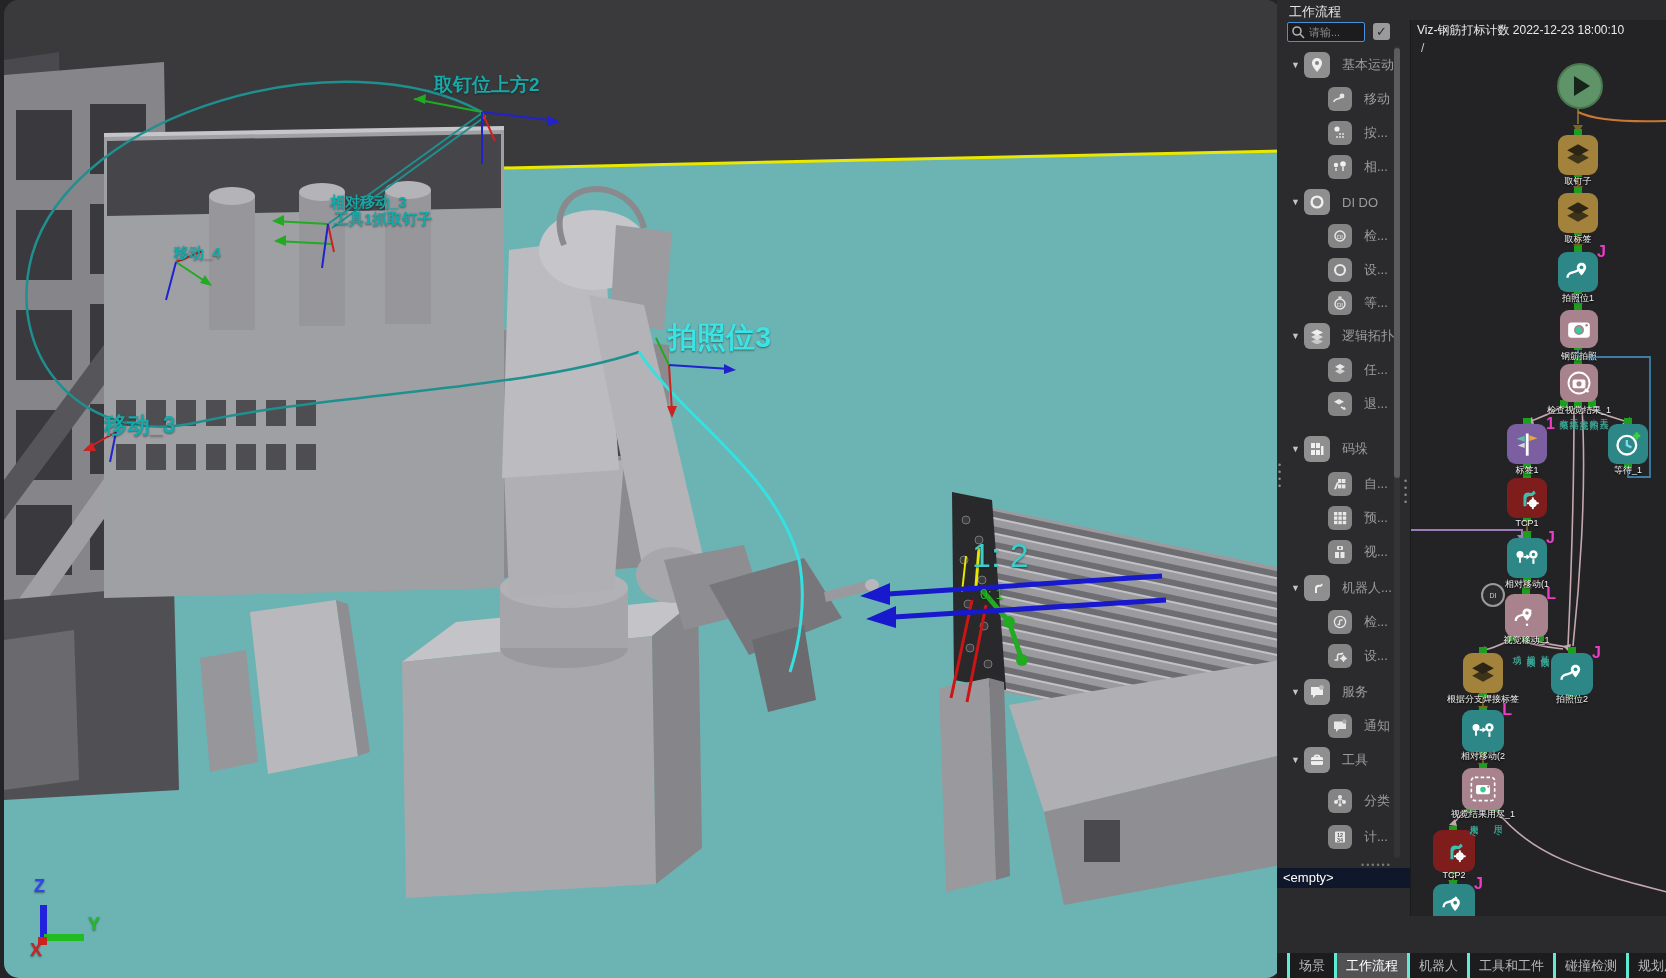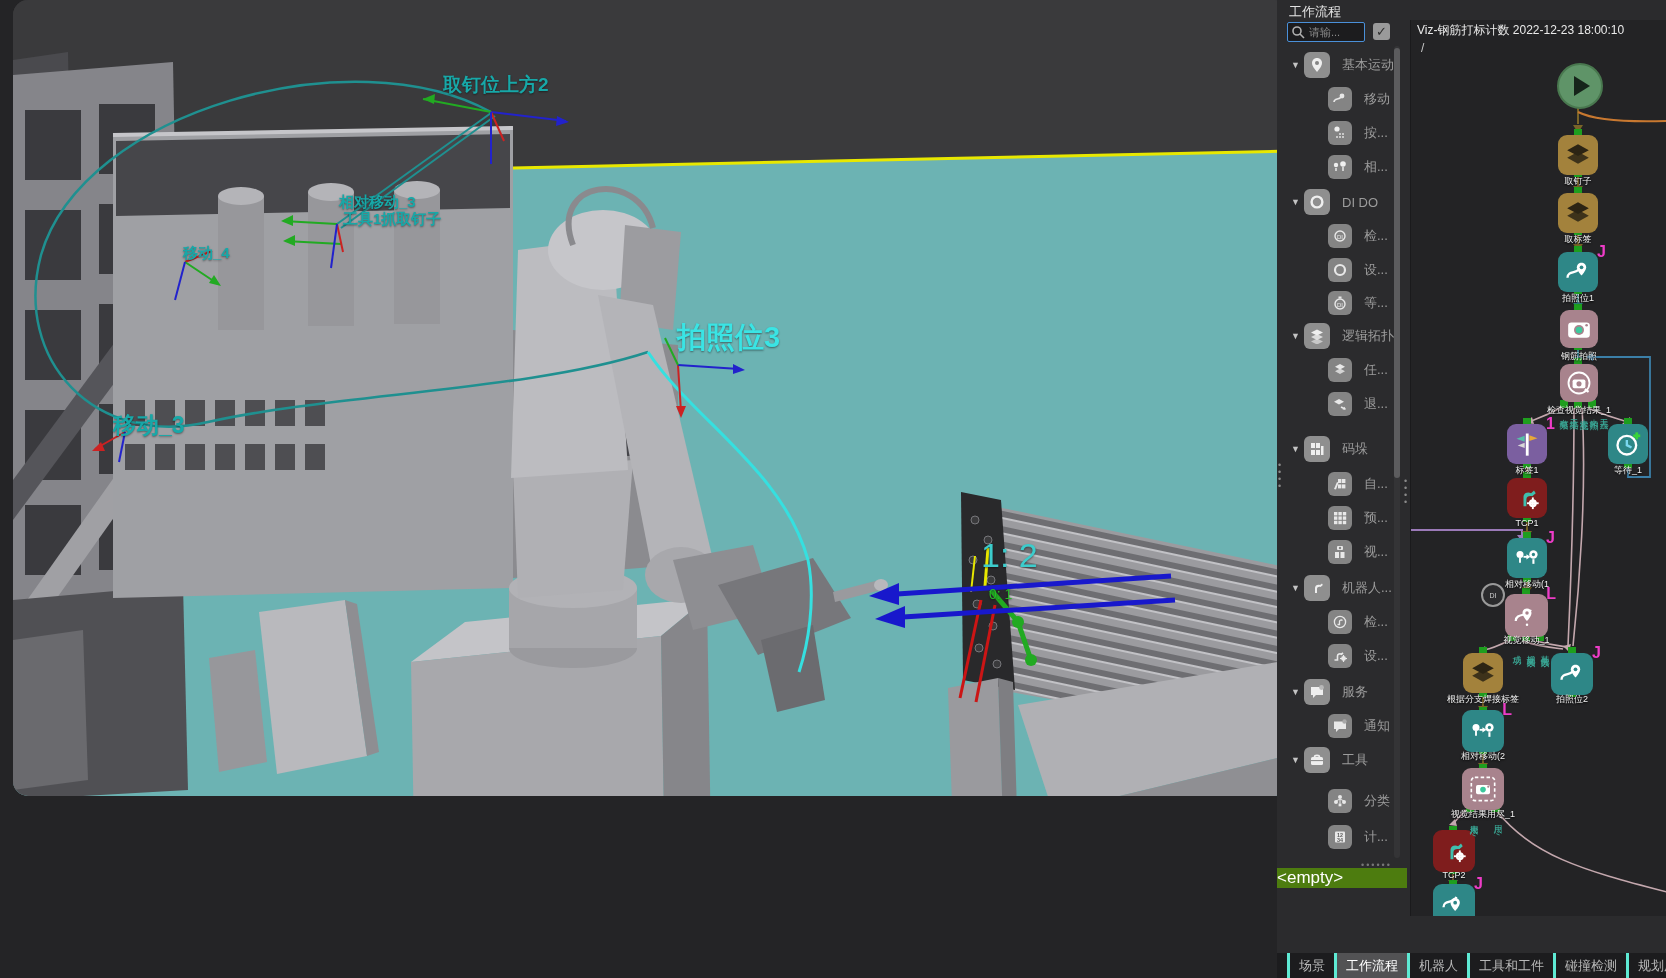--- a/index.html
+++ b/index.html
@@ -1,37 +1,37 @@
 <!DOCTYPE html>
 <html><head>
 <meta charset="utf-8">
 <style>
   html,body{margin:0;padding:0;background:#242426;font-family:"Liberation Sans","DejaVu Sans",sans-serif;}
   #stage{position:relative;width:1666px;height:978px;overflow:hidden;background:#242426;}
   
-  #viewport{position:absolute;left:13px;top:0;width:1277px;height:796px;background:#3a3a3c;overflow:hidden;border-radius:15px;}
+  #viewport{position:absolute;left:4px;top:0;width:1277px;height:978px;background:#3a3a3c;overflow:hidden;border-radius:15px;}
   .vplabel{position:absolute;color:#17a8a8;font-weight:bold;white-space:nowrap;text-shadow:0 1px 2px rgba(0,0,0,.45);}
   
   #panel{position:absolute;left:1277px;top:0;width:389px;height:978px;background:#2b2b2d;}
   #panel-title{position:absolute;left:12px;top:3px;font-size:13px;color:#e2e2e2;}
   #search-box{position:absolute;left:10px;top:22px;width:76px;height:18px;background:#1c1c1e;border:1px solid #4a90d9;border-radius:2px;display:flex;align-items:center;}
   #search-box input{background:transparent;border:none;outline:none;color:#bbb;font-size:11px;width:52px;font-family:inherit;}
   #search-box input::placeholder{color:#8a8a8a;}
   .checkbox{position:absolute;left:96px;top:23px;width:17px;height:17px;background:#9a9a9a;border-radius:3px;color:#2f2f2f;font-size:13px;font-weight:bold;text-align:center;line-height:17px;}
   
   .trow{position:absolute;left:0;height:30px;display:flex;align-items:center;}
   .tri{width:13px;margin-left:14px;color:#c4c4c4;font-size:9px;}
   .ticon{width:26px;height:26px;background:#8f8f8f;border-radius:6px;display:flex;align-items:center;justify-content:center;flex:none;}
   .ticon.c{width:24px;height:24px;background:#848484;}
   .trow.child{padding-left:51px;}
   .tlabel{margin-left:12px;color:#9c9c9c;font-size:13px;white-space:nowrap;overflow:hidden;max-width:58px;}
   #tree-scroll-track{position:absolute;left:117px;top:46px;width:6px;height:812px;background:#343436;border-radius:3px;}
   #tree-scroll-thumb{position:absolute;left:117px;top:48px;width:6px;height:430px;background:#5c5c5e;border-radius:3px;}
   #tree-drag-dots{position:absolute;left:84px;top:860px;color:#777;font-size:9px;letter-spacing:2px;}
-  #empty-bar{position:absolute;left:0;top:868px;width:130px;height:20px;background:#4d7c0f;color:#fff;font-size:17px;line-height:20px;padding-left:0;}
+  #empty-bar{position:absolute;left:0;top:868px;width:130px;height:20px;background:#0f172a;color:#fff;font-size:13px;line-height:20px;padding-left:6px;}
   .vdots{position:absolute;width:4px;color:#8a8a8a;font-size:9px;line-height:7px;}
   
   #canvas{position:absolute;left:133px;top:20px;width:256px;height:896px;background:#232325;border-left:1px solid #1a1a1c;overflow:hidden;}
   #graph-title{position:absolute;left:6px;top:2px;font-size:12px;color:#eaeaea;white-space:nowrap;}
   #graph-path{position:absolute;left:10px;top:21px;font-size:12px;color:#c8c8c8;}
   .gnode{position:absolute;width:40px;height:40px;border-radius:9px;display:flex;align-items:center;justify-content:center;}
   .gnode .nlabel{position:absolute;top:40px;left:50%;transform:translateX(-50%);font-size:9px;color:#f2f2f2;white-space:nowrap;text-shadow:0 1px 2px #000;}
   .gnode .badge{position:absolute;top:-9px;right:-8px;color:#ee3cc8;font-size:16px;font-weight:bold;}
   .n-brown{background:#a3823c;} .n-teal{background:#2e8787;} .n-mauve{background:#a8838d;}
   .n-purple{background:#7b5fa0;} .n-red{background:#7f1d1d;}

